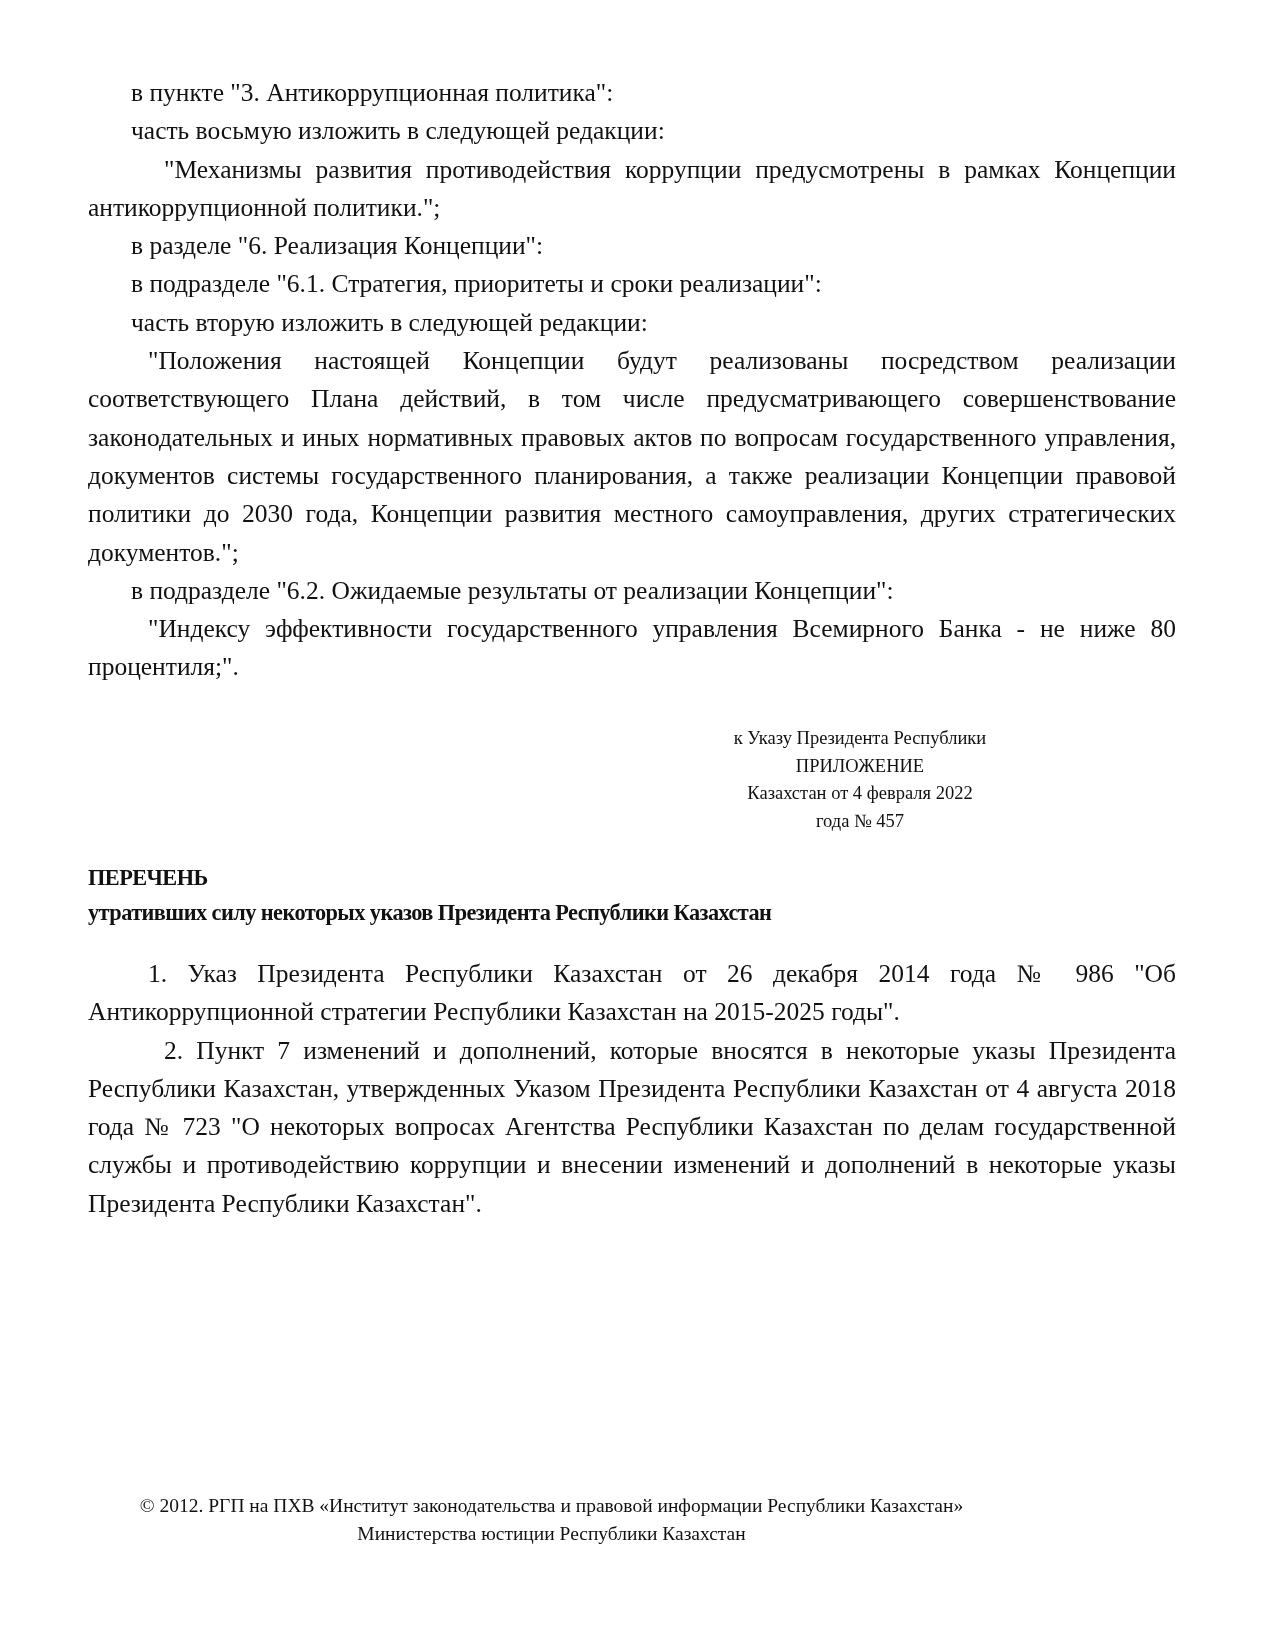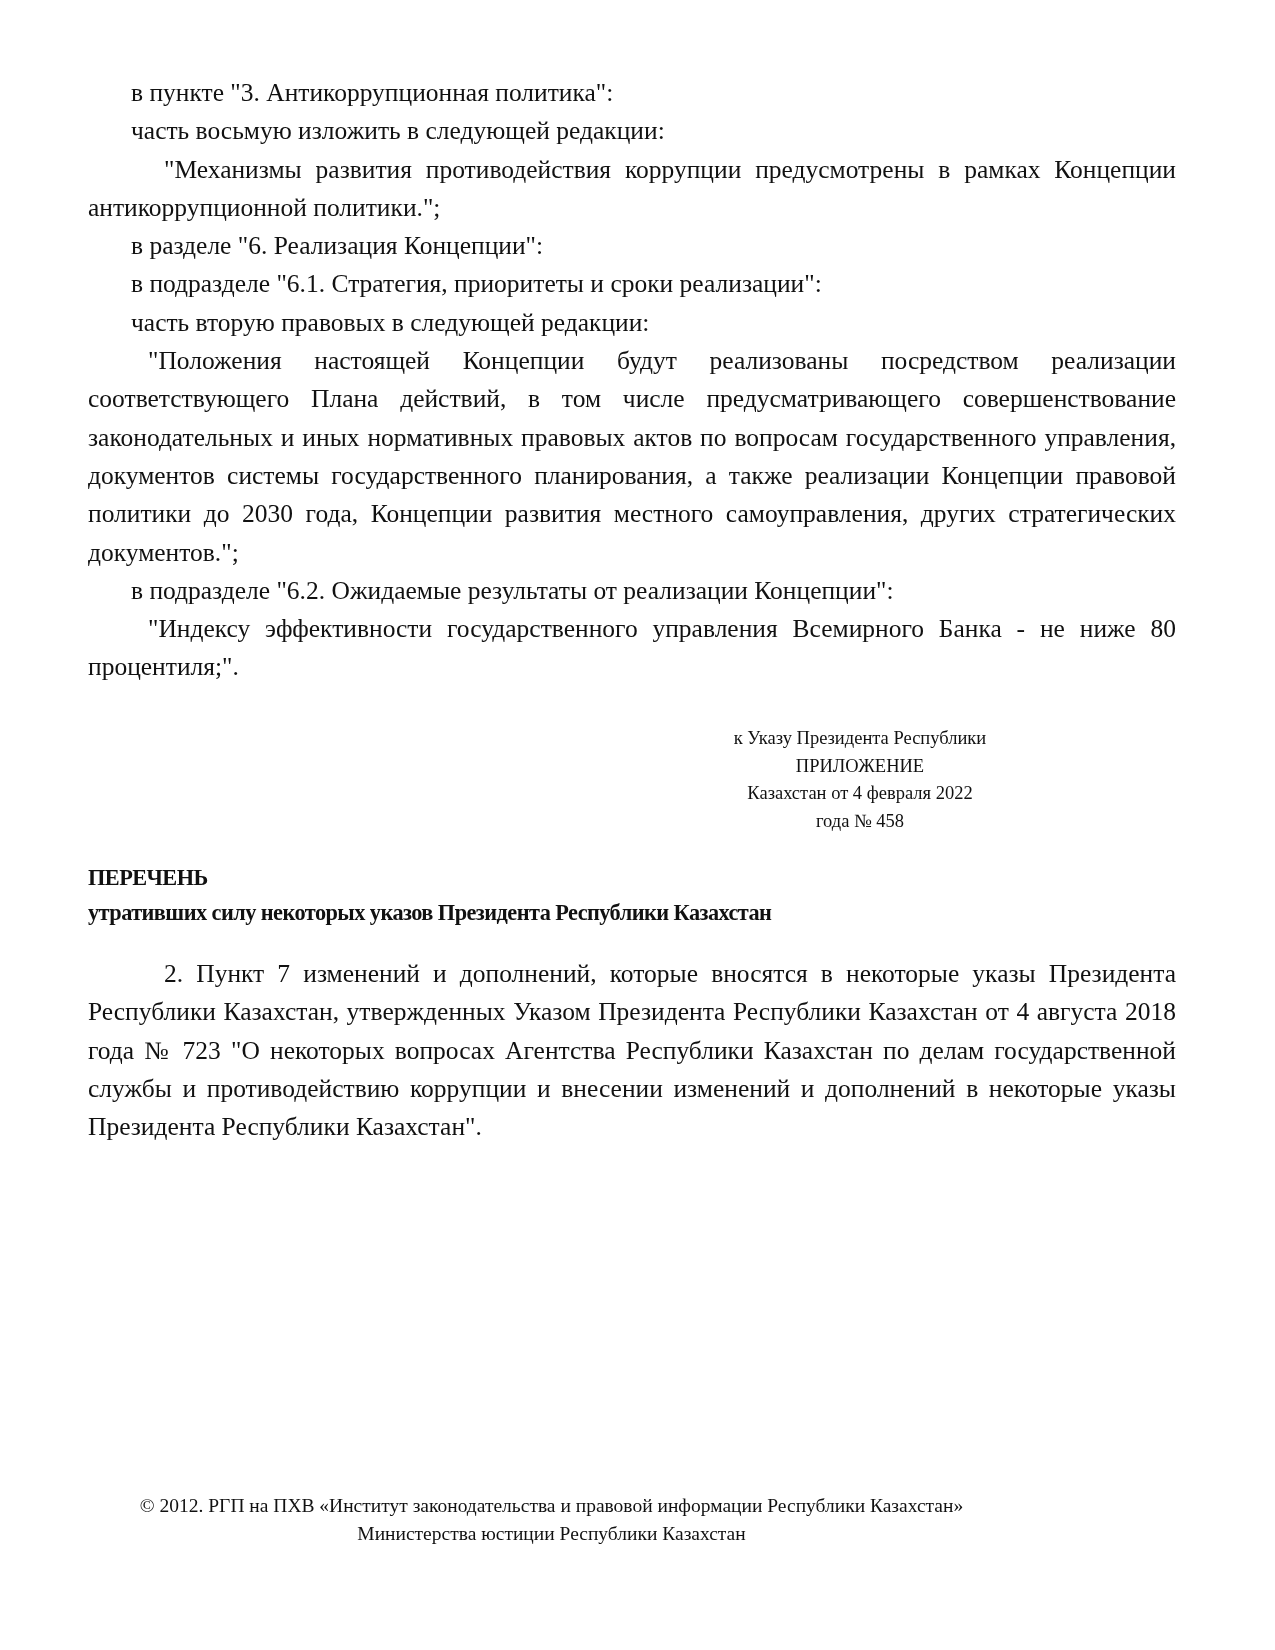--- a/index.html
+++ b/index.html
@@ -21,38 +21,39 @@
 </style>
 </head>
 <body>
 
 <div class="page">
   <p class="line ind1">в пункте "3. Антикоррупционная политика":</p>
   <p class="line ind1">часть восьмую изложить в следующей редакции:</p>
   <p class="para ind2">"Механизмы развития противодействия коррупции предусмотрены в рамках Концепции антикоррупционной политики.";</p>
   <p class="line ind1">в разделе "6. Реализация Концепции":</p>
   <p class="line ind1">в подразделе "6.1. Стратегия, приоритеты и сроки реализации":</p>
-  <p class="line ind1">часть вторую правовых в следующей редакции:</p>
+  <p class="line ind1">часть вторую изложить в следующей редакции:</p>
   <p class="para ind3">"Положения настоящей Концепции будут реализованы посредством реализации соответствующего Плана действий, в том числе предусматривающего совершенствование законодательных и иных нормативных правовых актов по вопросам государственного управления, документов системы государственного планирования, а также реализации Концепции правовой политики до 2030 года, Концепции развития местного самоуправления, других стратегических документов.";</p>
   <p class="line ind1">в подразделе "6.2. Ожидаемые результаты от реализации Концепции":</p>
   <p class="para ind3">"Индексу эффективности государственного управления Всемирного Банка - не ниже 80 процентиля;".</p>
 </div>
 
 <div class="appendix">
   <div>к Указу Президента Республики</div>
   <div>ПРИЛОЖЕНИЕ</div>
   <div>Казахстан от 4 февраля 2022</div>
-  <div>года № 458</div>
+  <div>года № 457</div>
 </div>
 
 <div class="title-block">
   <div>ПЕРЕЧЕНЬ</div>
   <div>утративших силу некоторых указов Президента Республики Казахстан</div>
 </div>
 
 <div class="list">
+  <p class="para" style="text-indent:60px">1. Указ Президента Республики Казахстан от 26 декабря 2014 года № 986 "Об Антикоррупционной стратегии Республики Казахстан на 2015-2025 годы".</p>
   <p class="para" style="text-indent:76px">2. Пункт 7 изменений и дополнений, которые вносятся в некоторые указы Президента Республики Казахстан, утвержденных Указом Президента Республики Казахстан от 4 августа 2018 года № 723 "О некоторых вопросах Агентства Республики Казахстан по делам государственной службы и противодействию коррупции и внесении изменений и дополнений в некоторые указы Президента Республики Казахстан".</p>
 </div>
 
 <div class="footer">
   <div>© 2012. РГП на ПХВ «Институт законодательства и правовой информации Республики Казахстан»</div>
   <div>Министерства юстиции Республики Казахстан</div>
 </div>
 
 </body></html>

